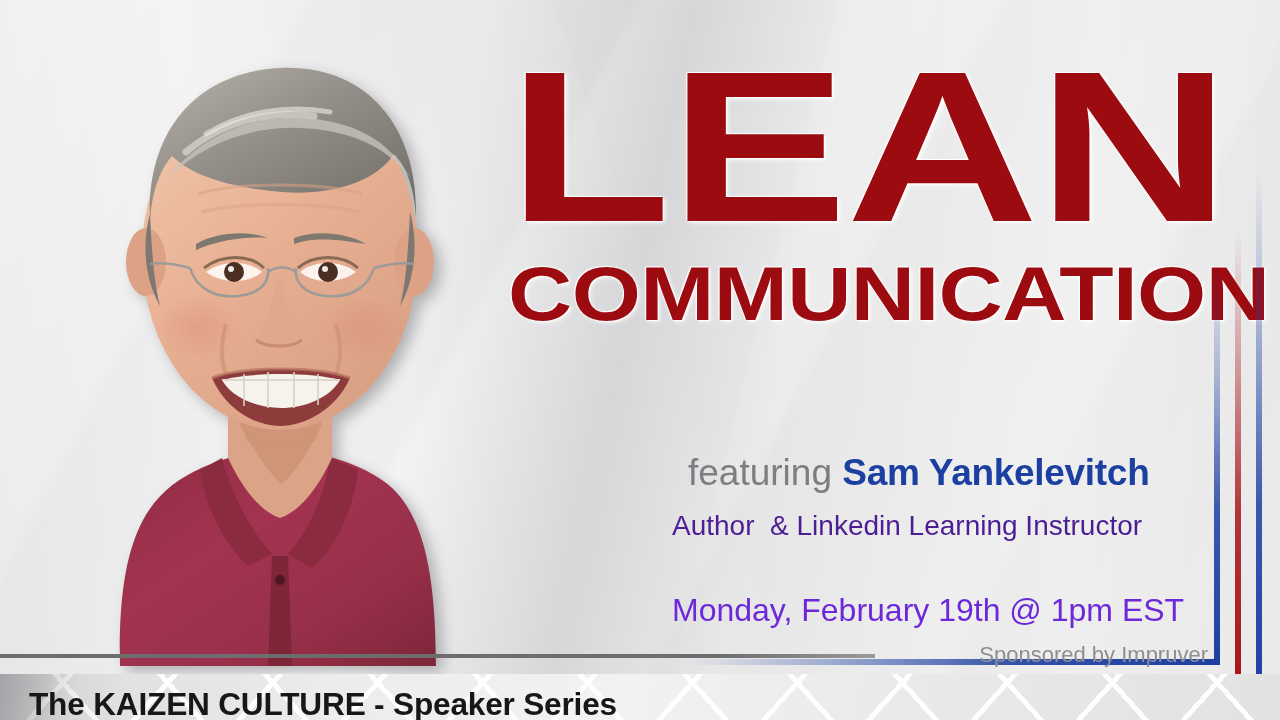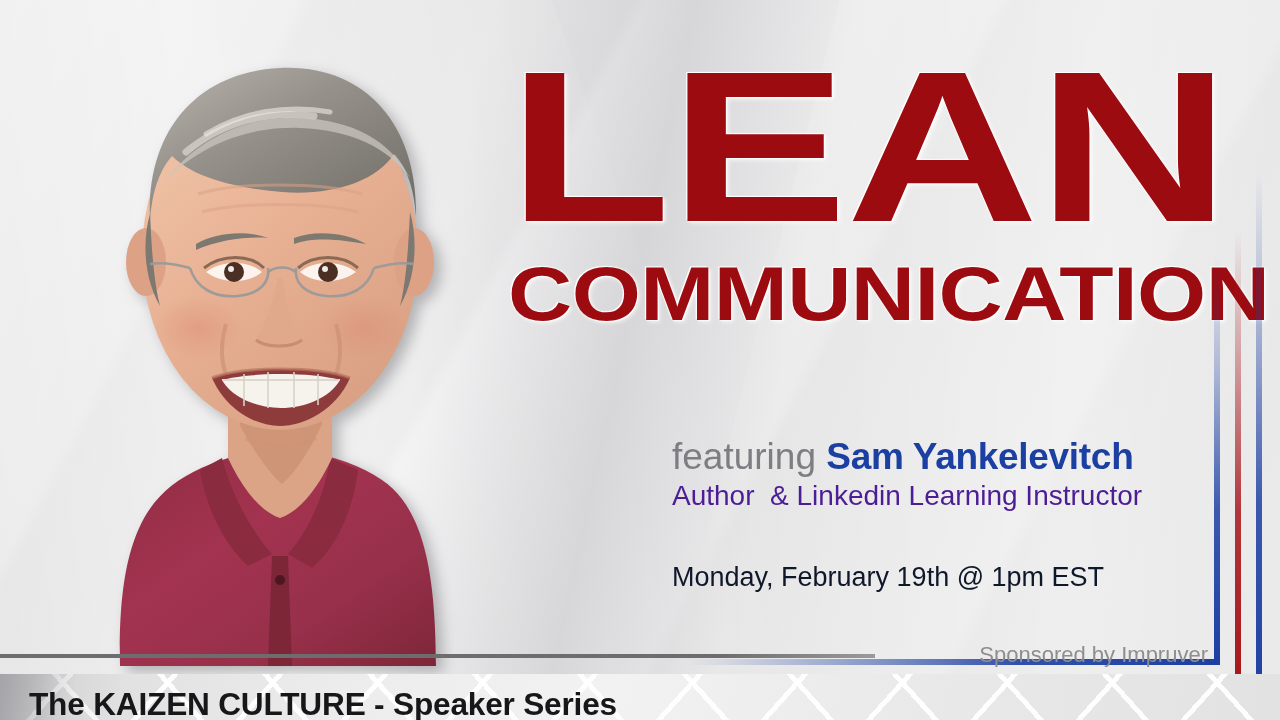--- a/index.html
+++ b/index.html
@@ -116,38 +116,38 @@
     position: absolute;
     left: 672px;
     top: 437px;
     width: 560px;
   }
   .line-featuring {
     font-size: 37px;
     line-height: 1.08;
     color: #7e7e82;
     white-space: nowrap;
-    margin: 0;
+    margin: 16px;
   }
   .line-featuring .name {
     font-weight: 700;
     color: #1c3fa2;
     letter-spacing: -0.3px;
   }
   .line-role {
     font-size: 28px;
     line-height: 1.22;
     color: #4c1d95;
     white-space: pre;
     margin: 2px 0 0 0;
   }
   .line-date {
-    font-size: 27px;
+    font-size: 32px;
     line-height: 1.2;
-    color: #0f172a;
+    color: #6d28d9;
     white-space: nowrap;
     margin: 48px 0 0 0;
   }
 
   
   .frame { position: absolute; inset: 0; pointer-events: none; }
   .vline { position: absolute; width: 6px; }
   .hline { position: absolute; height: 6px; }
   .v-blue-in  { right: 60px; top: 258px; bottom: 55px; background: linear-gradient(to bottom, rgba(28,63,162,0) 0%, rgba(28,63,162,.30) 28%, rgba(28,63,162,.85) 62%, #1c3fa2 100%); }
   .v-red-mid  { right: 39px; top: 230px; bottom: 35px; background: linear-gradient(to bottom, rgba(167,22,27,0) 0%, rgba(167,22,27,.32) 26%, rgba(167,22,27,.85) 62%, #a7161b 100%); }

